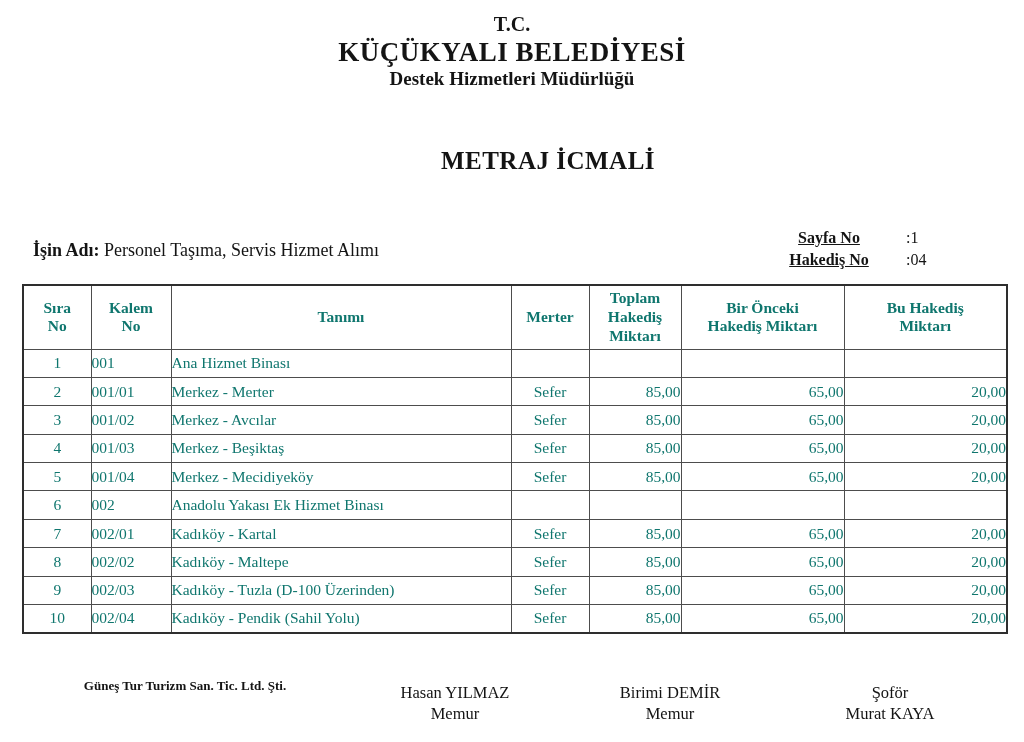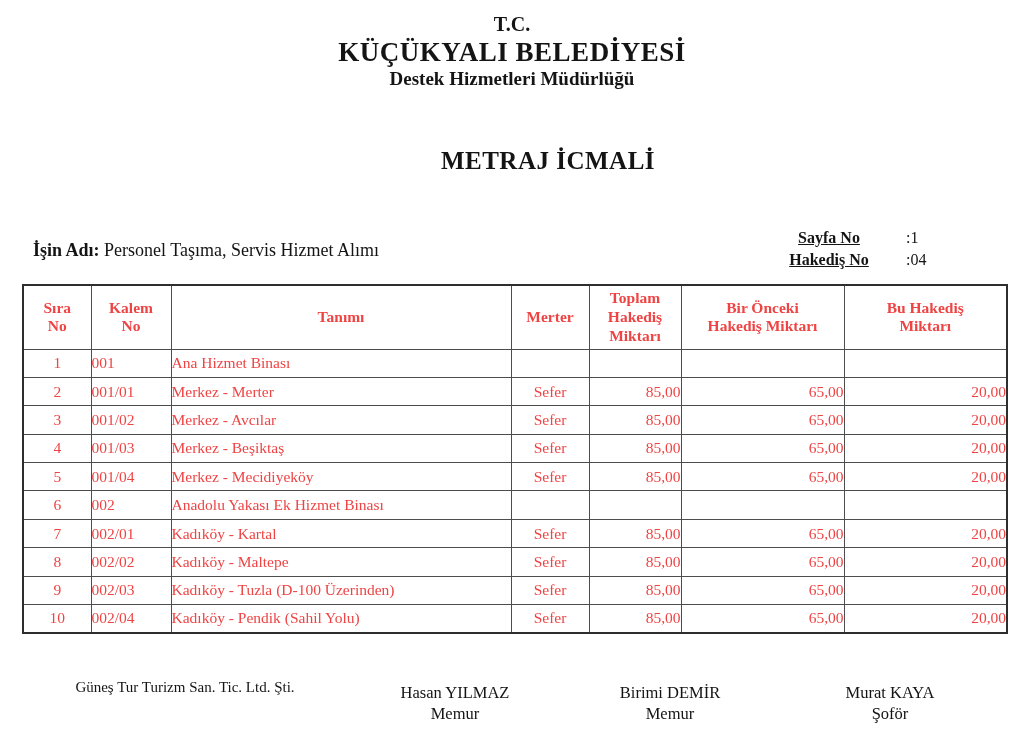--- a/index.html
+++ b/index.html
@@ -67,21 +67,21 @@
 
   
   table.metraj {
     position: absolute;
     top: 284px;
     left: 22px;
     width: 984px;
     border-collapse: collapse;
     table-layout: fixed;
     font-size: 15.5px;
-    color: #ef4444;
+    color: #0f766e;
   }
   table.metraj th, table.metraj td {
     border: 1px solid #4d4d4d;
     padding: 0;
     overflow: hidden;
   }
   table.metraj { border: 2px solid #2e2e2e; }
   table.metraj thead tr { height: 64px; }
   table.metraj tbody tr { height: 28.4px; }
   table.metraj th {
@@ -108,22 +108,22 @@
   
   .sig-block {
     position: absolute;
     text-align: center;
     line-height: 1.3;
   }
   .sig-company {
     top: 678px;
     left: 28px;
     width: 314px;
-    font-size: 15px;
-    font-weight: normal;
+    font-size: 13px;
+    font-weight: bold;
   }
   .sig-person { top: 682px; width: 190px; font-size: 16.5px; }
   .sig-1 { left: 360px; }
   .sig-2 { left: 575px; }
   .sig-3 { left: 795px; }
 </style>
 </head>
 <body>
 
 <div class="page">
@@ -280,17 +280,17 @@
   </div>
   <div class="sig-block sig-person sig-1">
     <div>Hasan YILMAZ</div>
     <div>Memur</div>
   </div>
   <div class="sig-block sig-person sig-2">
     <div>Birimi DEMİR</div>
     <div>Memur</div>
   </div>
   <div class="sig-block sig-person sig-3">
+    <div>Şoför</div>
     <div>Murat KAYA</div>
-    <div>Şoför</div>
   </div>
 
 </div>
 
 </body></html>

